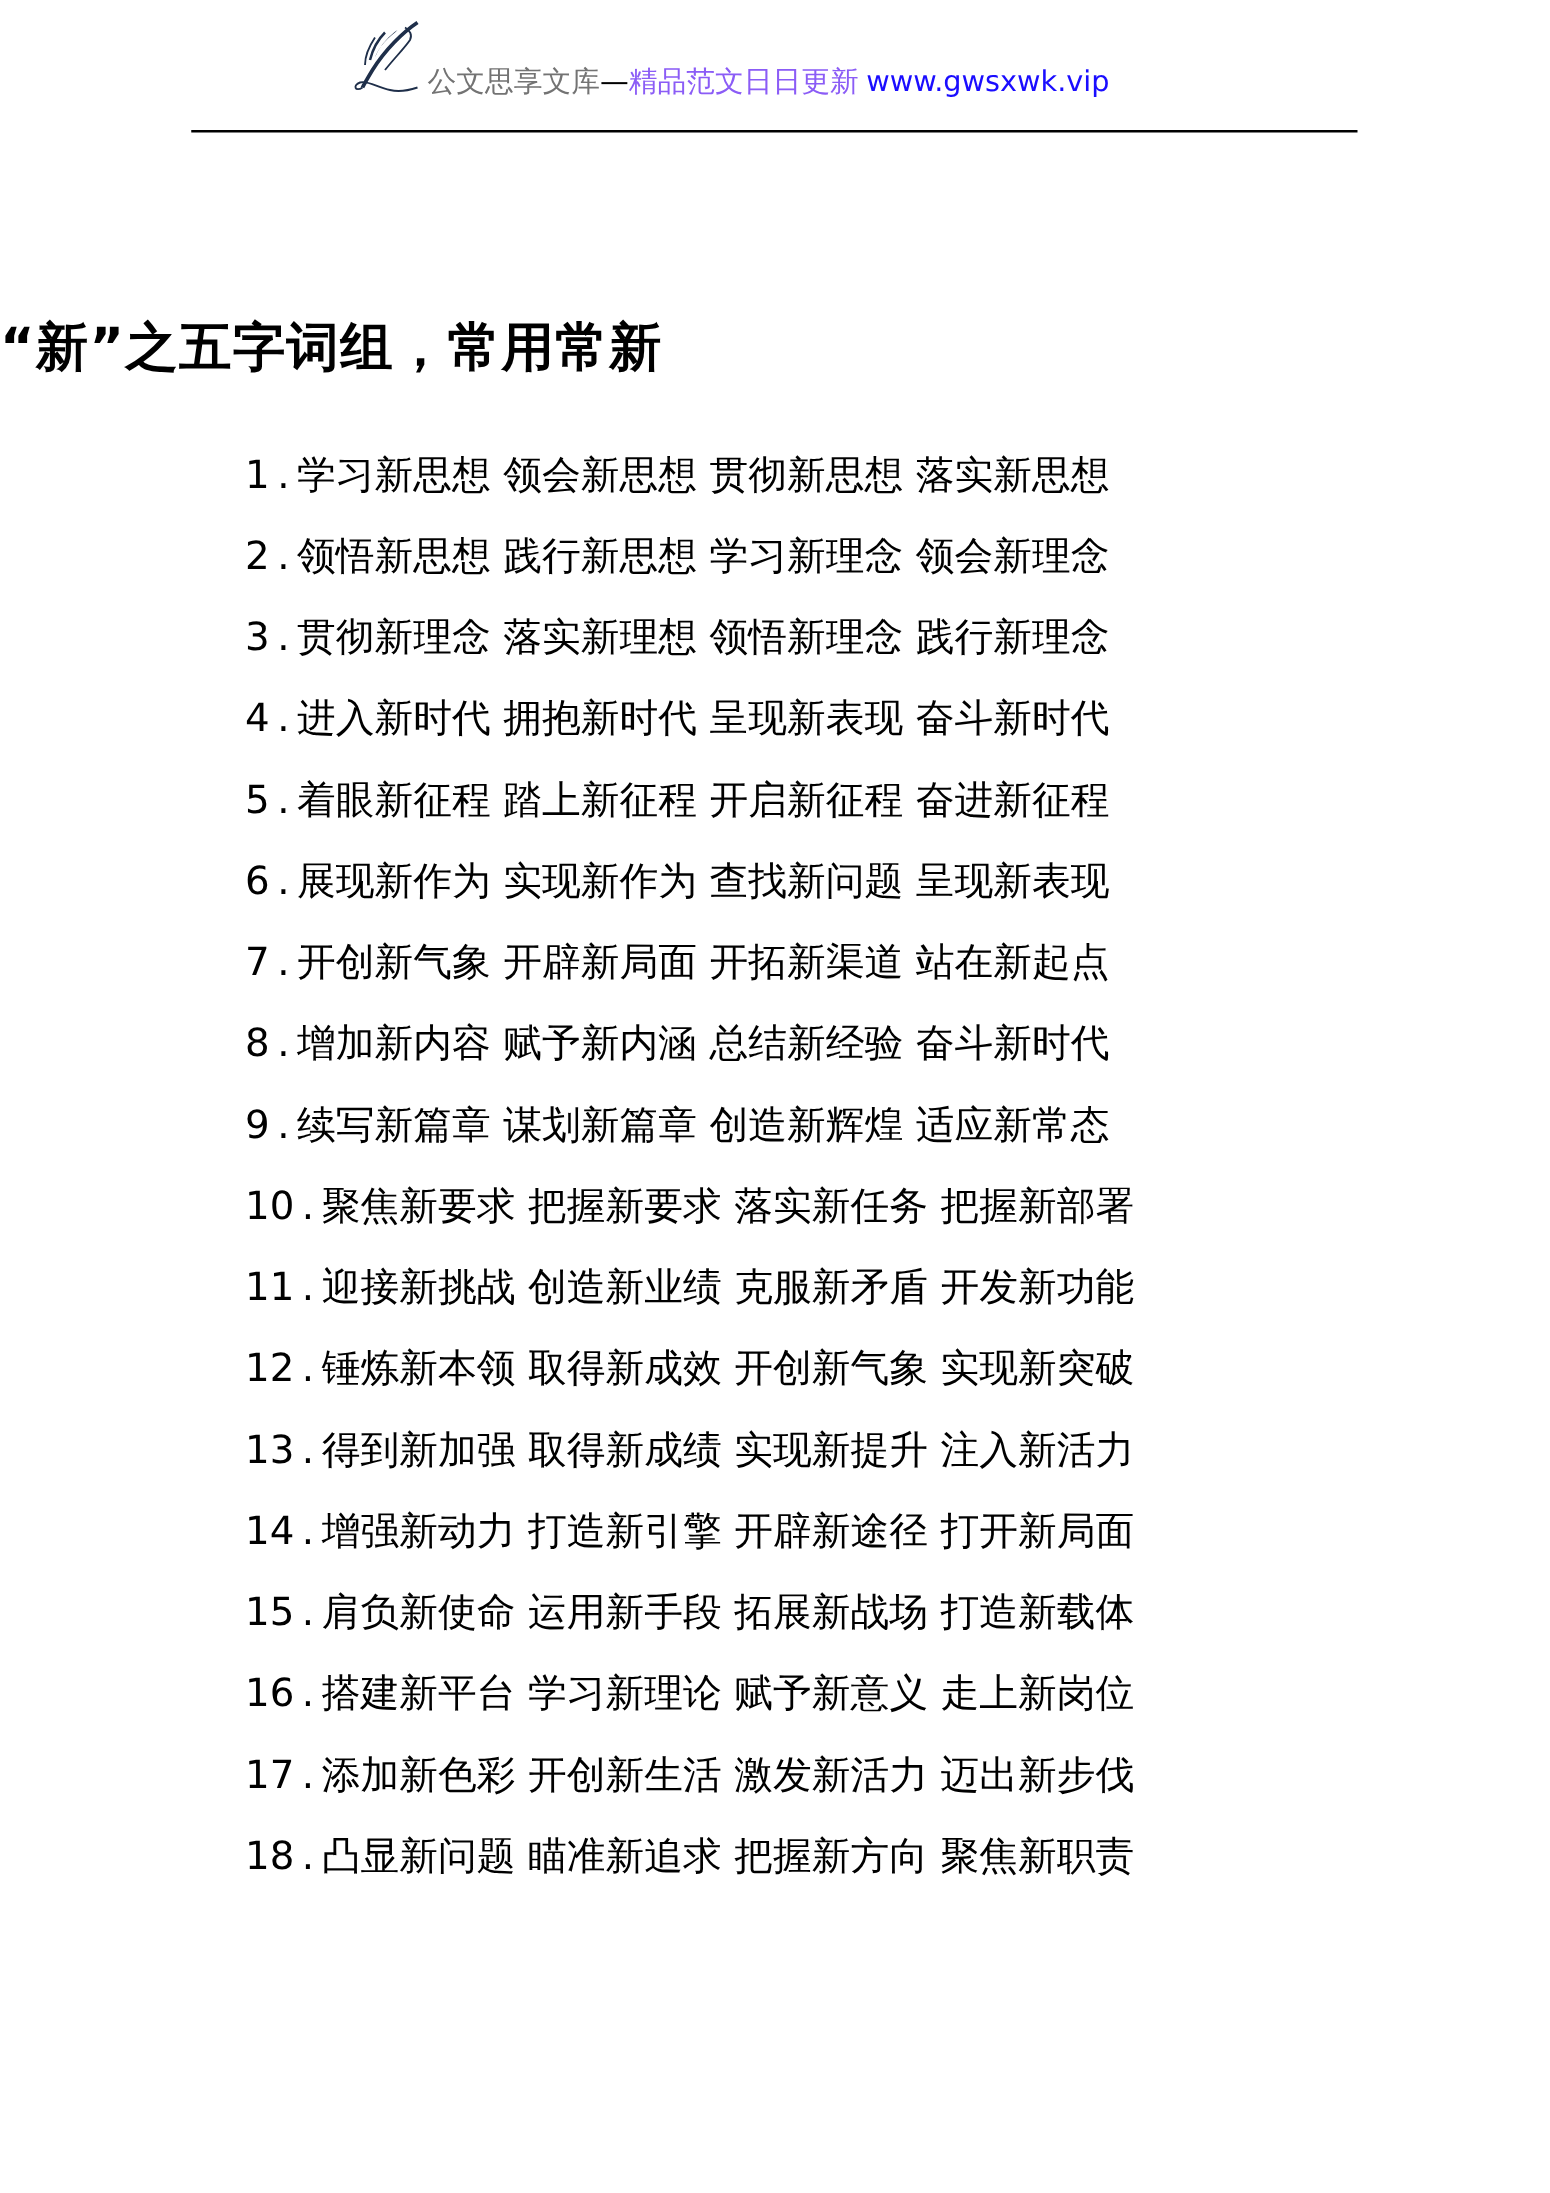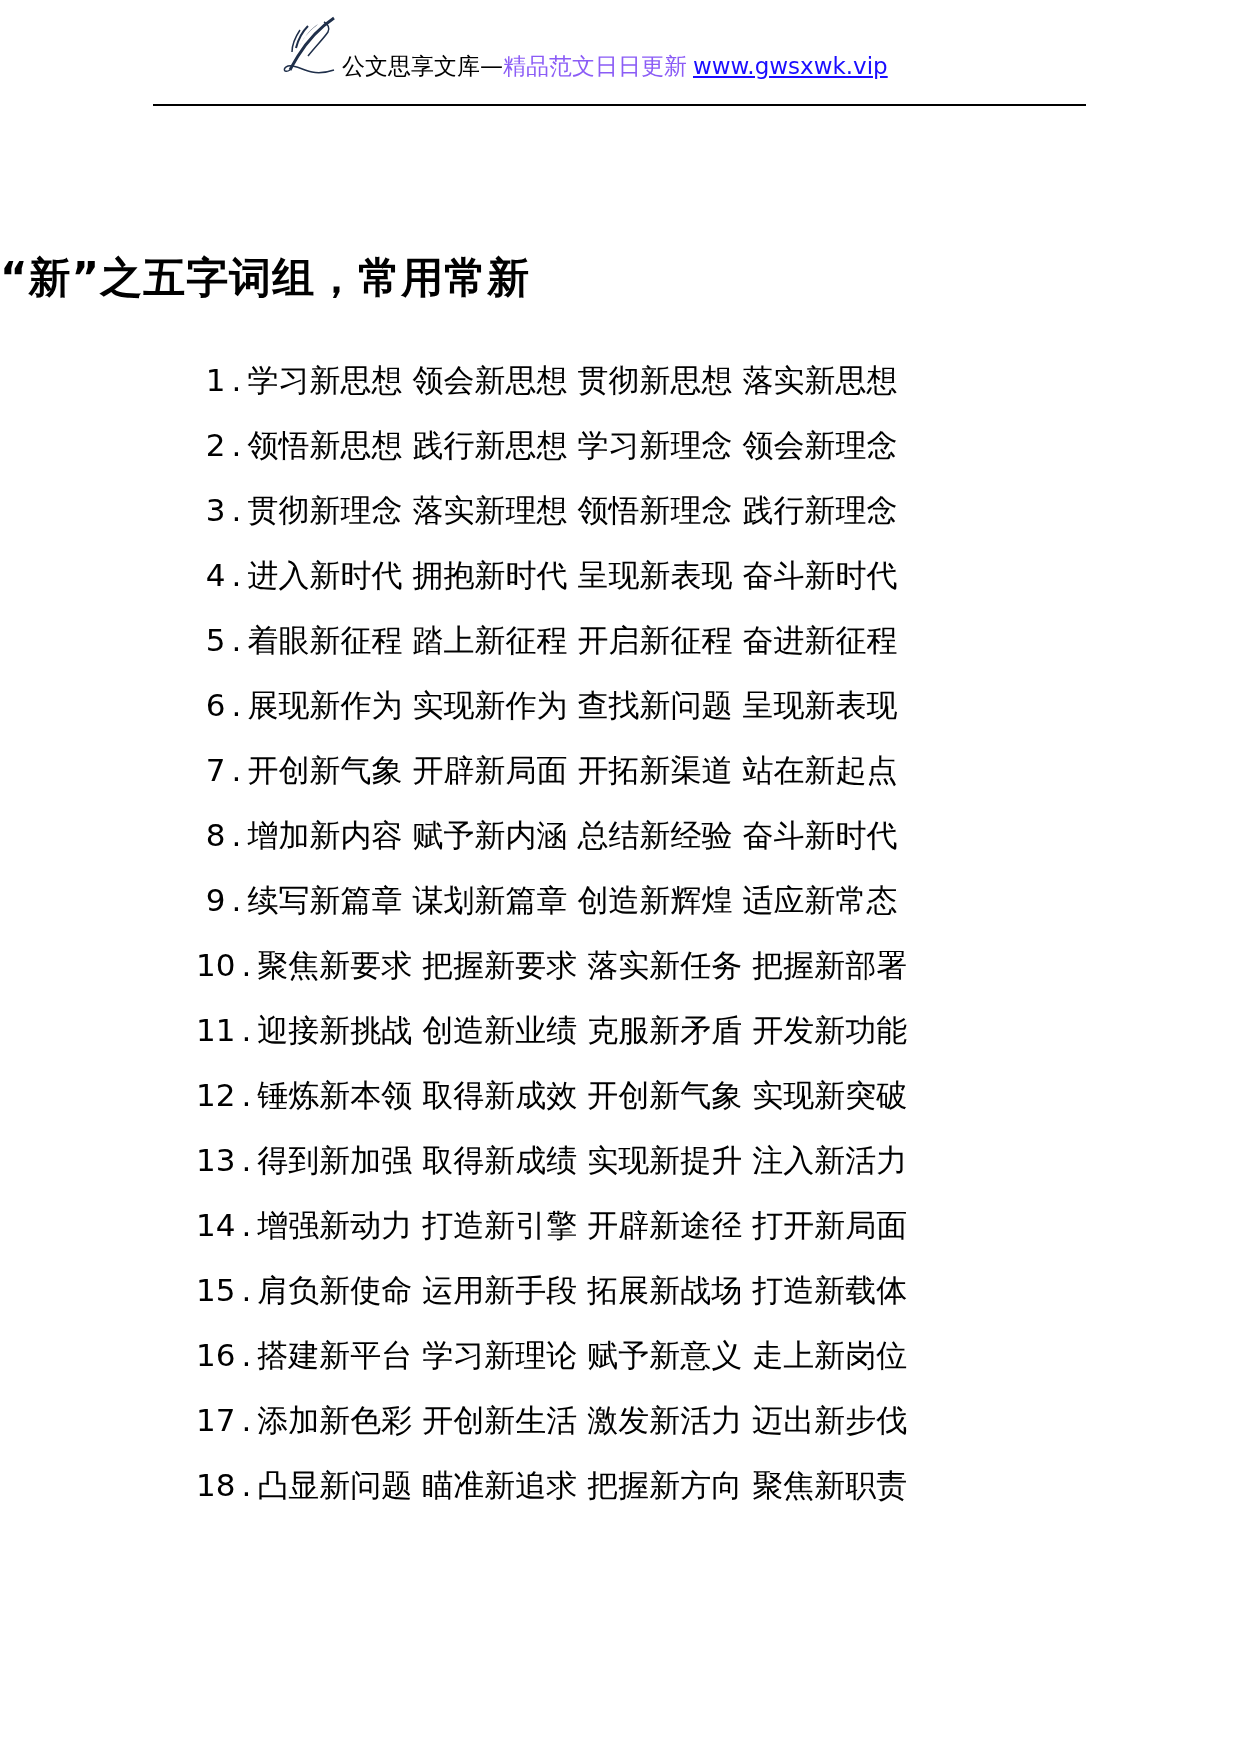--- a/index.html
+++ b/index.html
@@ -1,26 +1,26 @@
 <!DOCTYPE html>
 <html><head>
   <meta charset="utf-8">
   <style>
     html, body { margin: 0; padding: 0; background: #ffffff; }
     body { width: 1240px; height: 1754px; position: relative; overflow: hidden; font-family: "DejaVu Sans", sans-serif; color: #000; }
     .header { position: absolute; left: 0; top: 0; width: 1240px; height: 110px; }
     .logo { position: absolute; left: 278px; top: 16px; width: 60px; height: 62px; }
     .header-text { position: absolute; left: 342px; top: 50px; font-size: 23px; line-height: 32px; white-space: nowrap; }
-    .brand { color: #000000; }
+    .brand { color: #737373; }
     .dash { color: #000; }
     .slogan { color: #8b5cf6; }
-    .site-link { color: #1a0dff; text-decoration: underline; margin-left: 6px; }
+    .site-link { color: #1a0dff; margin-left: 6px; }
     .rule { position: absolute; left: 153px; top: 104px; width: 933px; height: 2px; background: #000; }
     .title { position: absolute; left: 0; width: 1240px; top: 250px; text-align: left; font-size: 42px; font-weight: bold; line-height: 56px; letter-spacing: 1px; }
-    .list { position: absolute; left: 196px; top: 348px; margin: 0; padding: 0; list-style: none; text-align: center; }
+    .list { position: absolute; left: 196px; top: 348px; margin: 0; padding: 0; list-style: none; }
     .item { font-size: 31px; line-height: 65px; height: 65px; white-space: nowrap; }
     .num { display: inline-block; }
     .sep { display: inline-block; margin: 0 6px 0 6px; }
     .phrase { display: inline; }
     .phrase + .phrase { margin-left: 10px; }
   </style>
 </head>
 <body>
 
 <div class="header">

